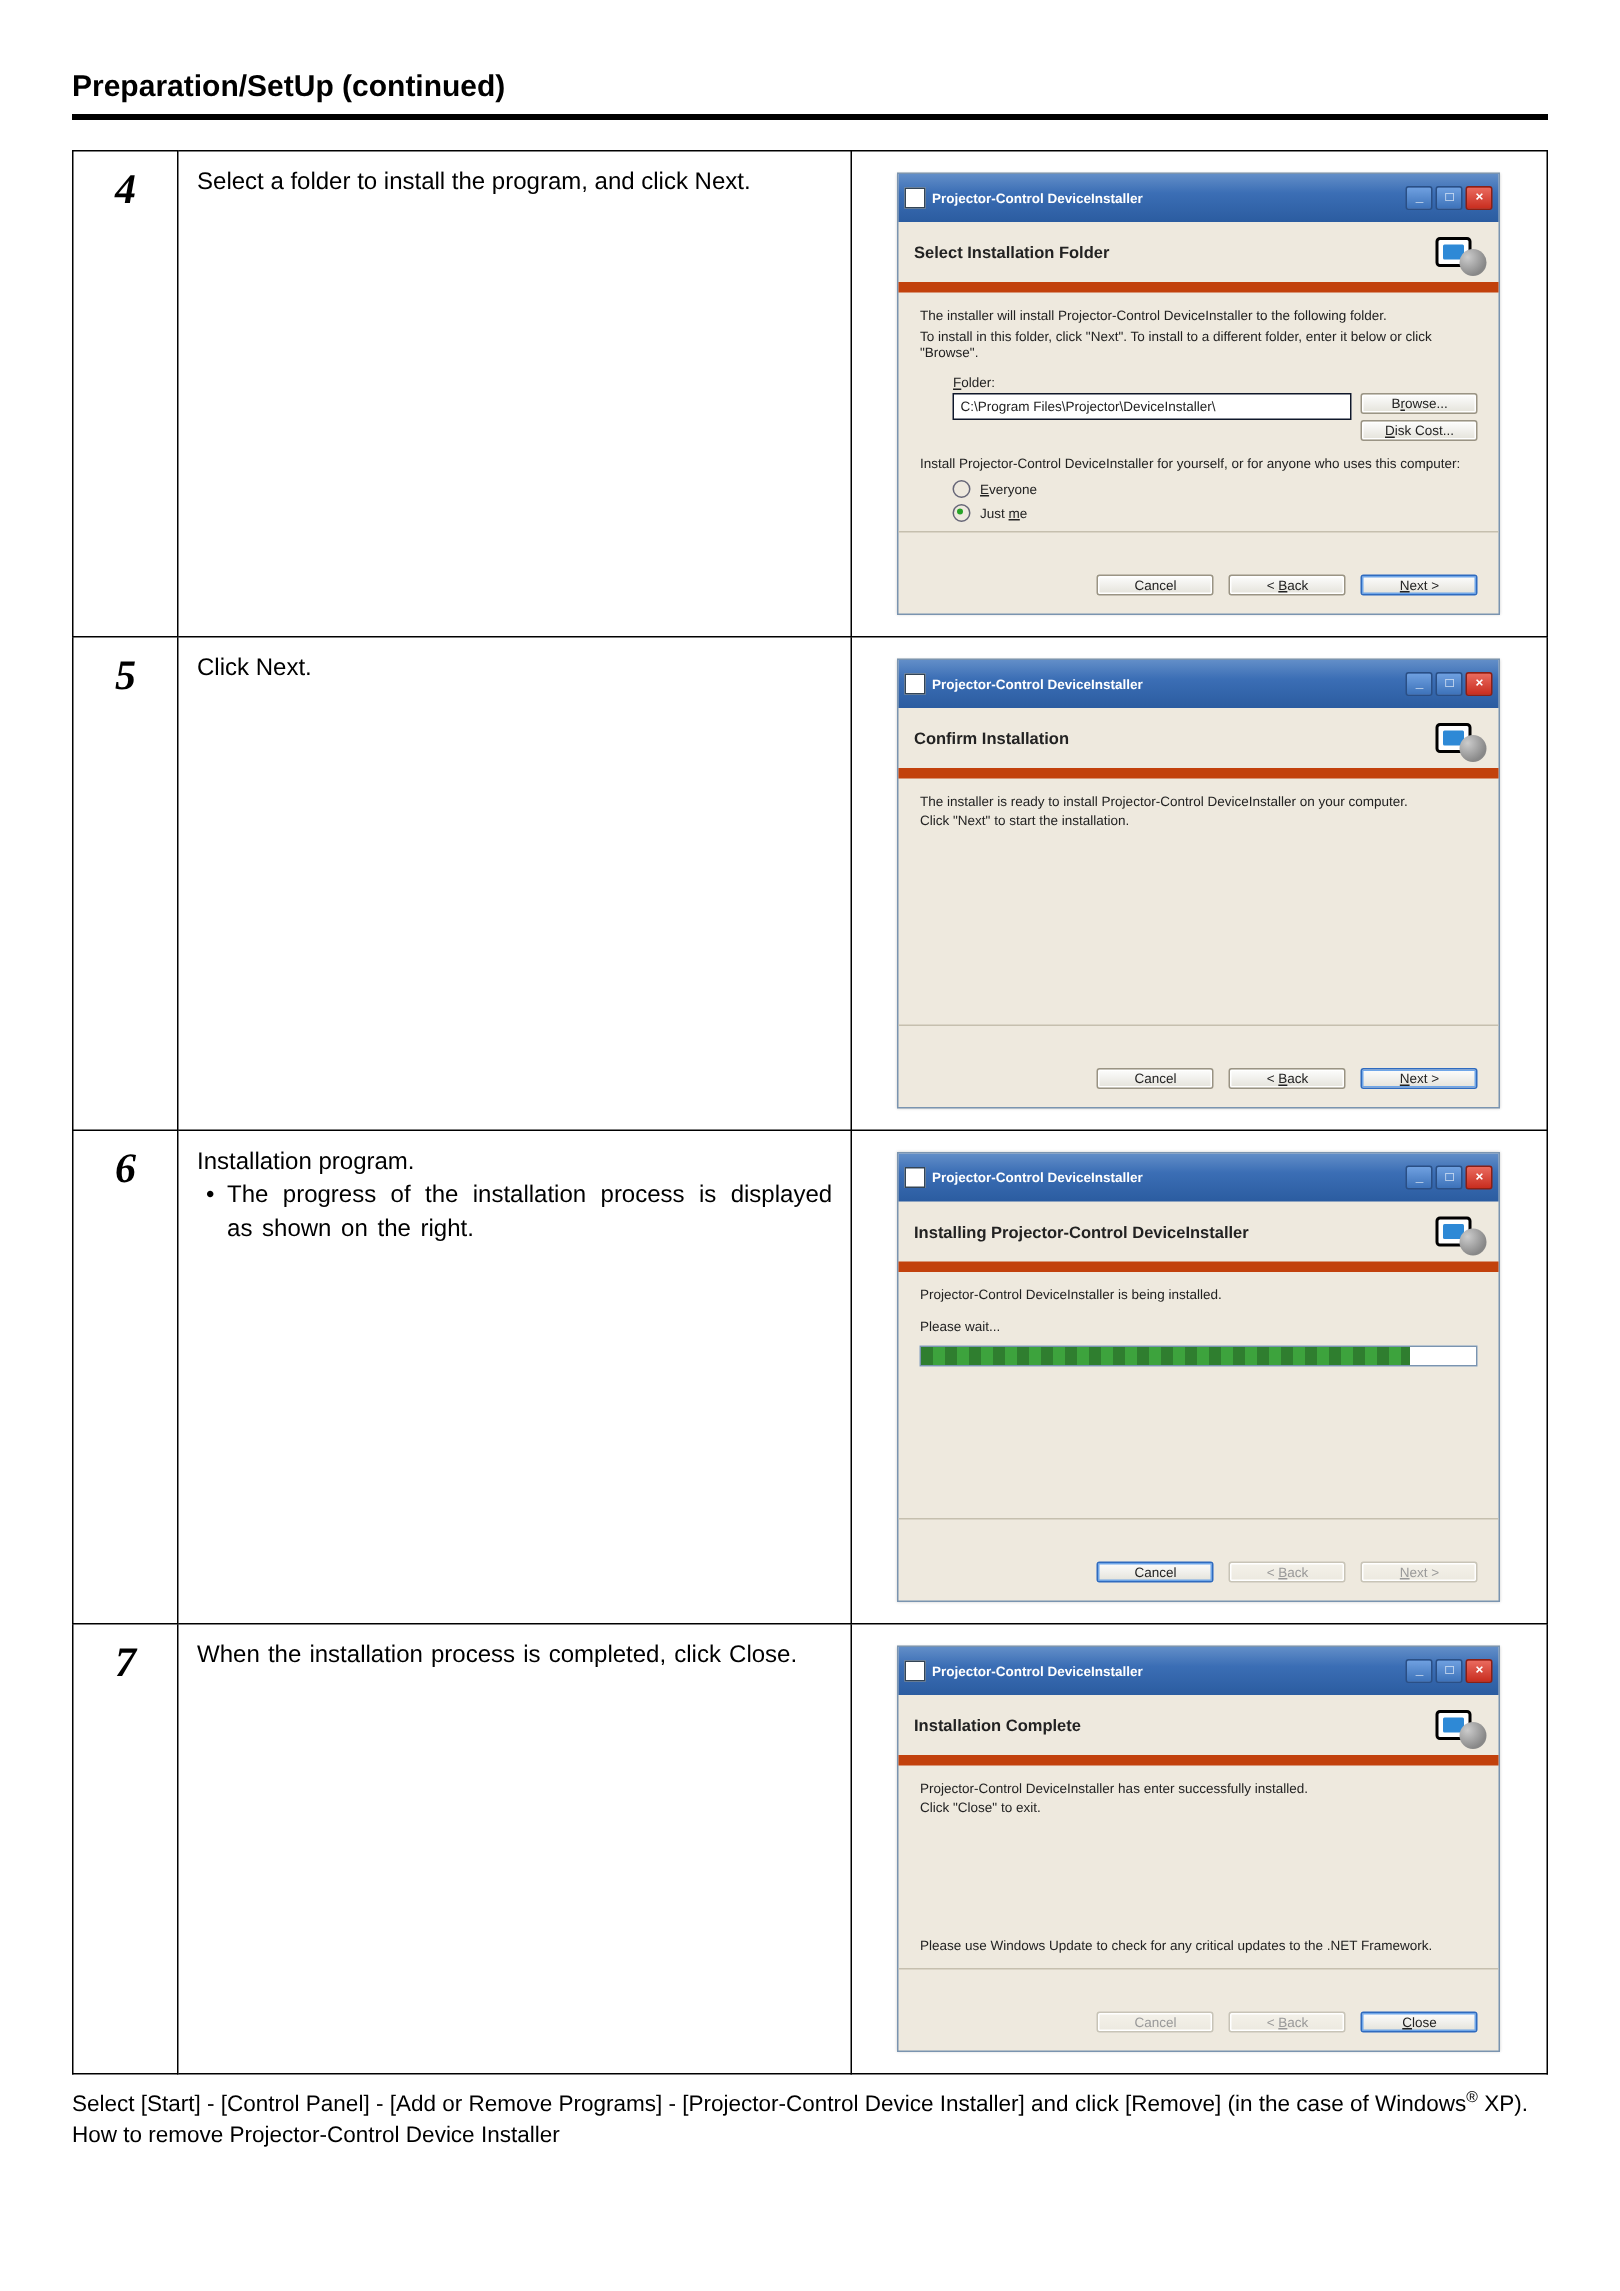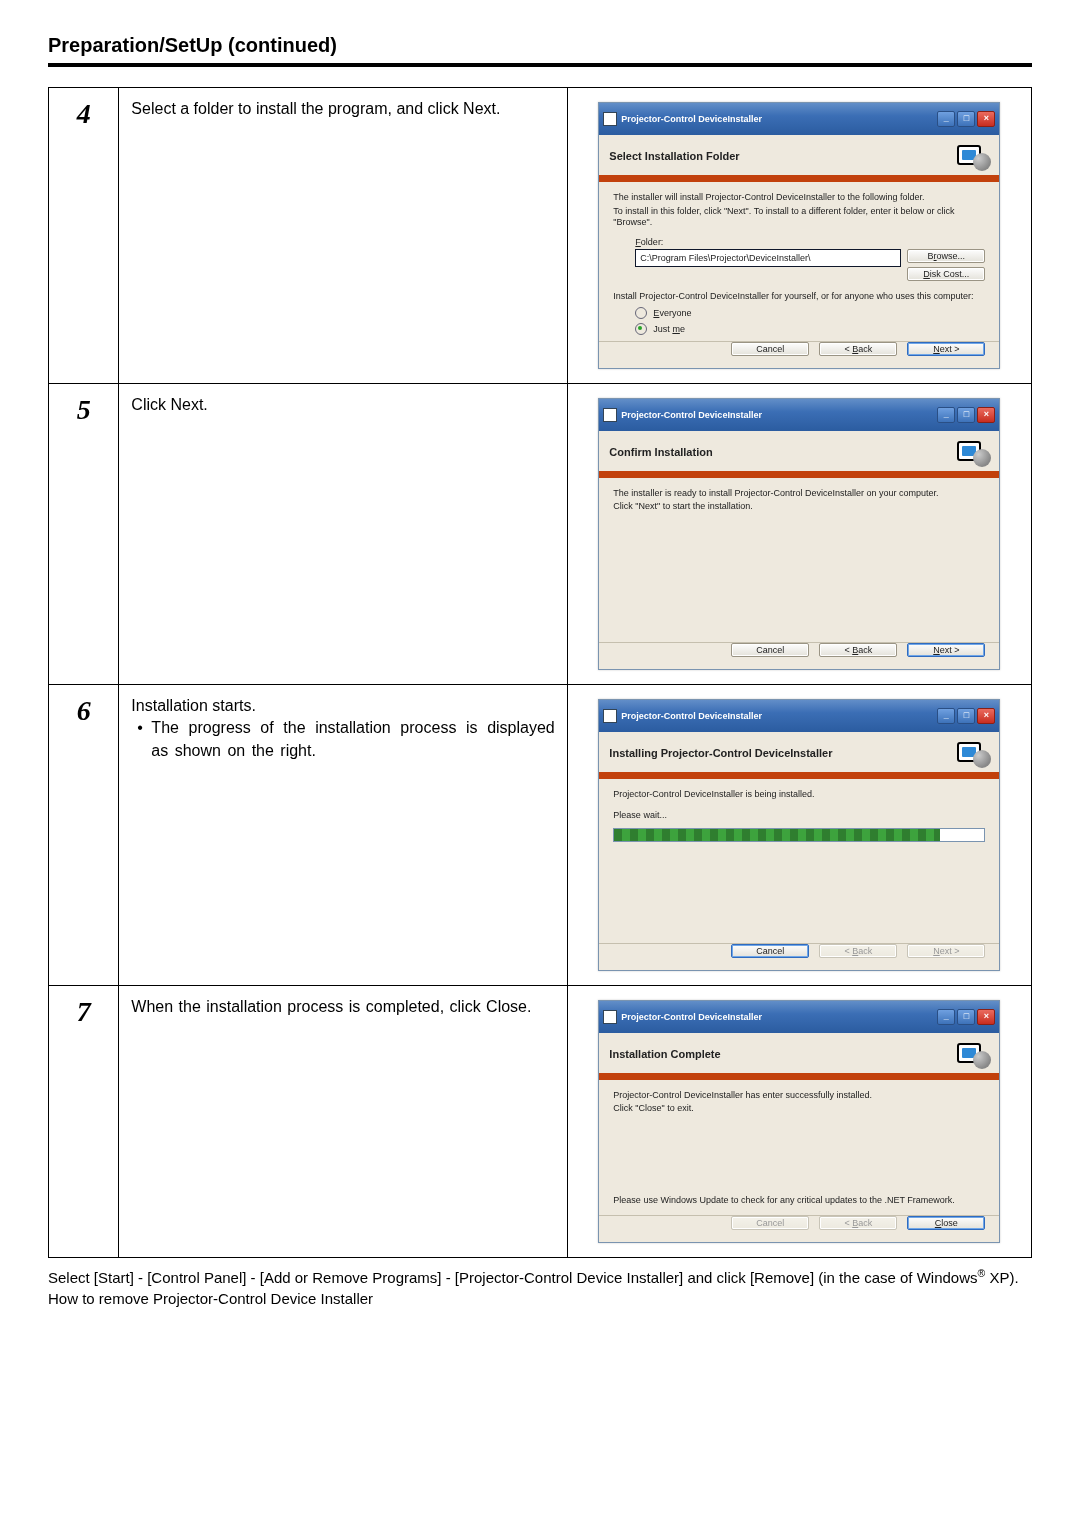--- a/index.html
+++ b/index.html
@@ -5,21 +5,21 @@
   body {
     margin: 0;
     padding: 0;
     background: #fff;
     font-family: Arial, Helvetica, sans-serif;
     color: #000;
     font-size: 14px;
   }
   .page {
     width: 1080px;
-    margin: 4px auto;
+    margin: 17px auto;
     padding: 30px 48px 40px;
     box-sizing: border-box;
   }
   .title {
     font-size: 20px;
     font-weight: bold;
     margin-bottom: 6px;
   }
   .thickline {
     border-top: 4px solid #000;
@@ -146,21 +146,21 @@
     color:#222;
     box-shadow: inset 0 0 0 1px #fff;
     white-space: nowrap;
   }
   .xpbtn.primary{ border-color:#2f6bbf; box-shadow: inset 0 0 0 1px #6fa6e8; }
   .xpbtn.disabled{ color:#999; border-color:#c8c4b7; background:linear-gradient(#f4f2ea,#ece9df);}
   .radio-line{ display:flex; align-items:center; gap:6px; margin:4px 0 0 22px;}
   .radio{ width:10px; height:10px; border:1px solid #667; border-radius:50%; display:inline-block; position:relative;}
   .radio.checked::after{content:"";position:absolute;left:2px;top:2px;width:4px;height:4px;border-radius:50%;background:#27a327;}
   .win-footer{
-    padding: 0 14px 12px;
+    padding: 28px 14px 12px;
     display:flex;
     justify-content:flex-end;
     gap:10px;
     border-top:1px solid #c5bfae;
   }
   .progress{
     margin:6px 0 40px;
     border:1px solid #7a94b0;
     background:#fff;
     height:12px;
@@ -279,21 +279,21 @@
             <span class="xpbtn">&lt; <span class="u">B</span>ack</span>
             <span class="xpbtn primary"><span class="u">N</span>ext &gt;</span>
           </div>
         </div>
       </td>
     </tr>
 
     <tr>
       <td class="numcell">6</td>
       <td class="textcell">
-        <div>Installation starts.</div>
+        <div>Installation program.</div>
         <div class="bullet">The progress of the installation process is displayed as shown on the right.</div>
       </td>
       <td class="imgcell">
         <div class="win tall">
           <div class="titlebar">
             <div class="left">
                   <span class="tb-icon"></span>
               <span>Projector-Control DeviceInstaller</span>
                 </div>
             <div class="winbtns">

